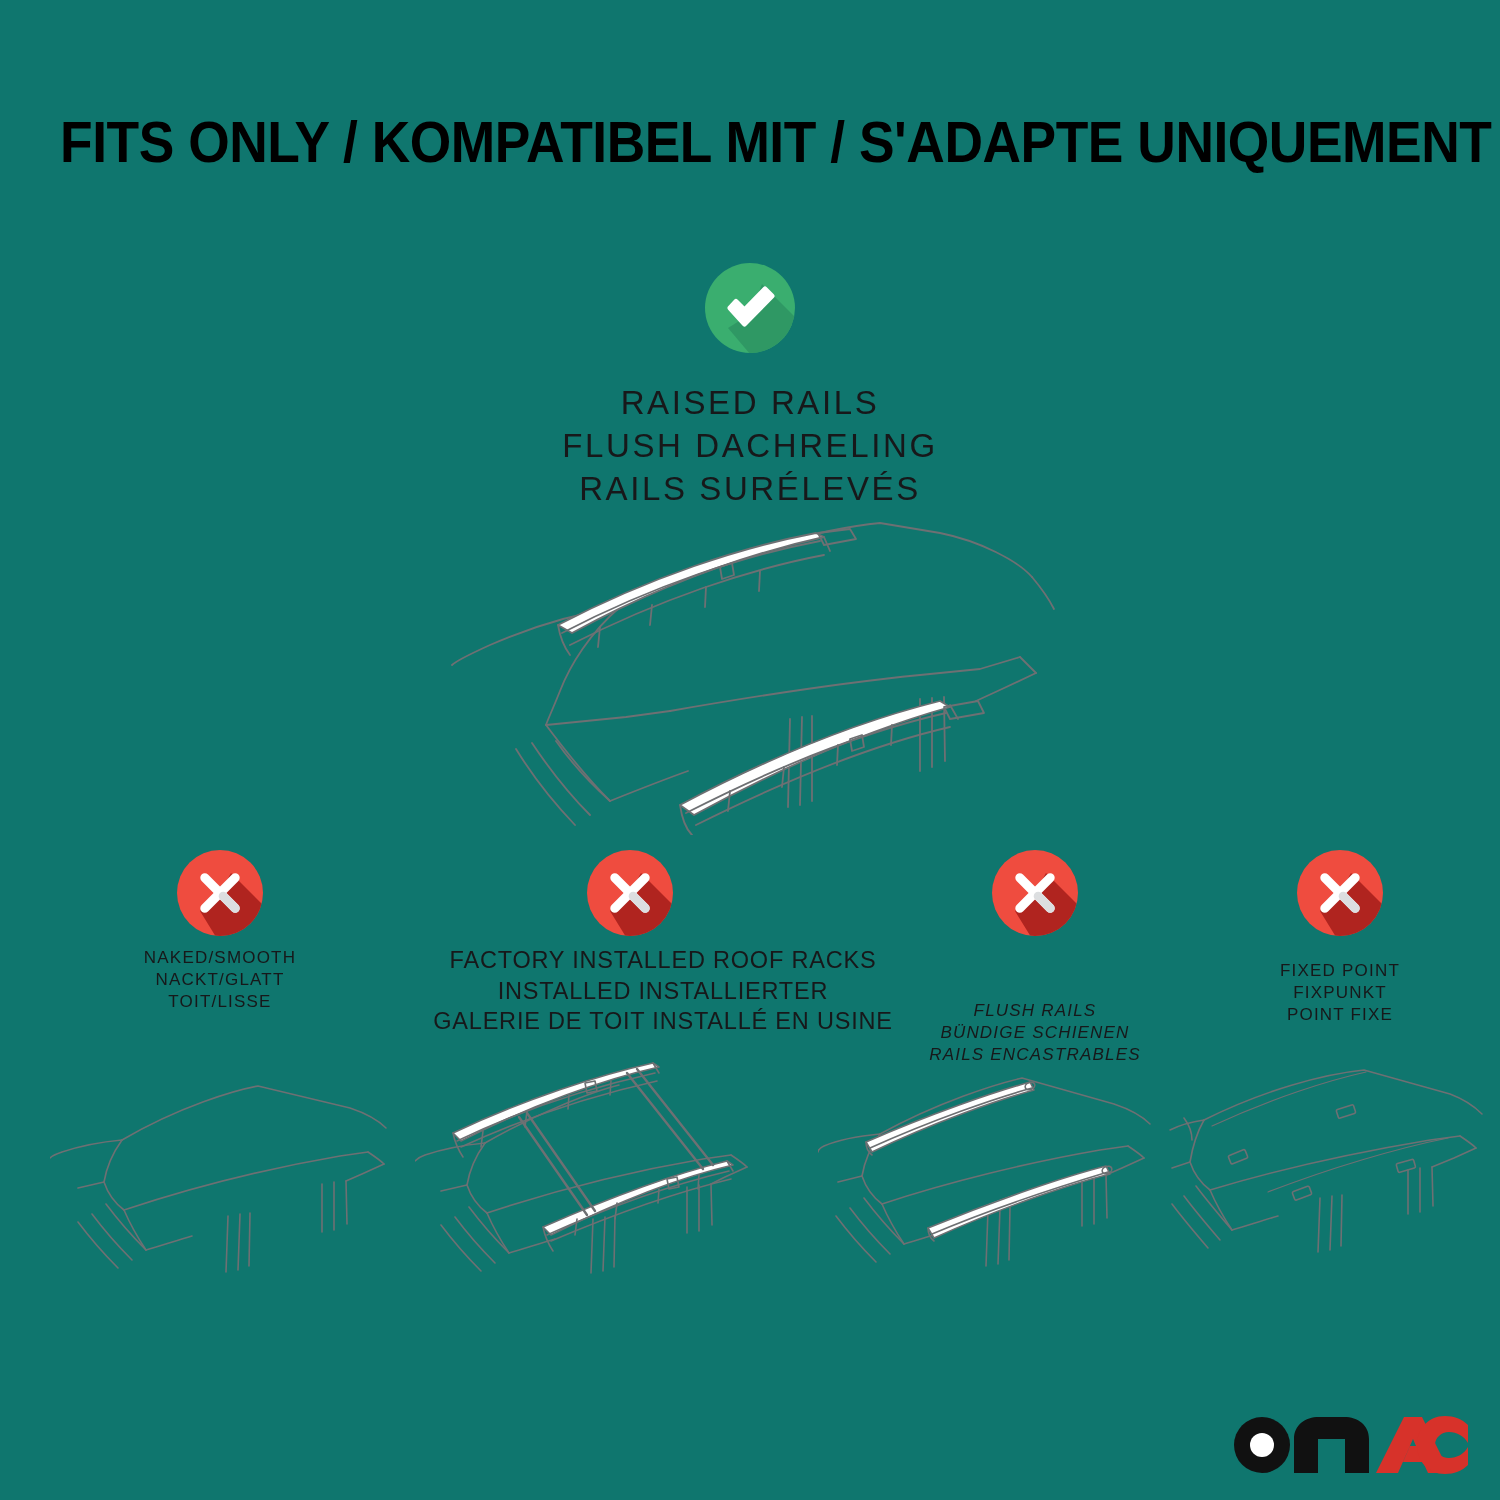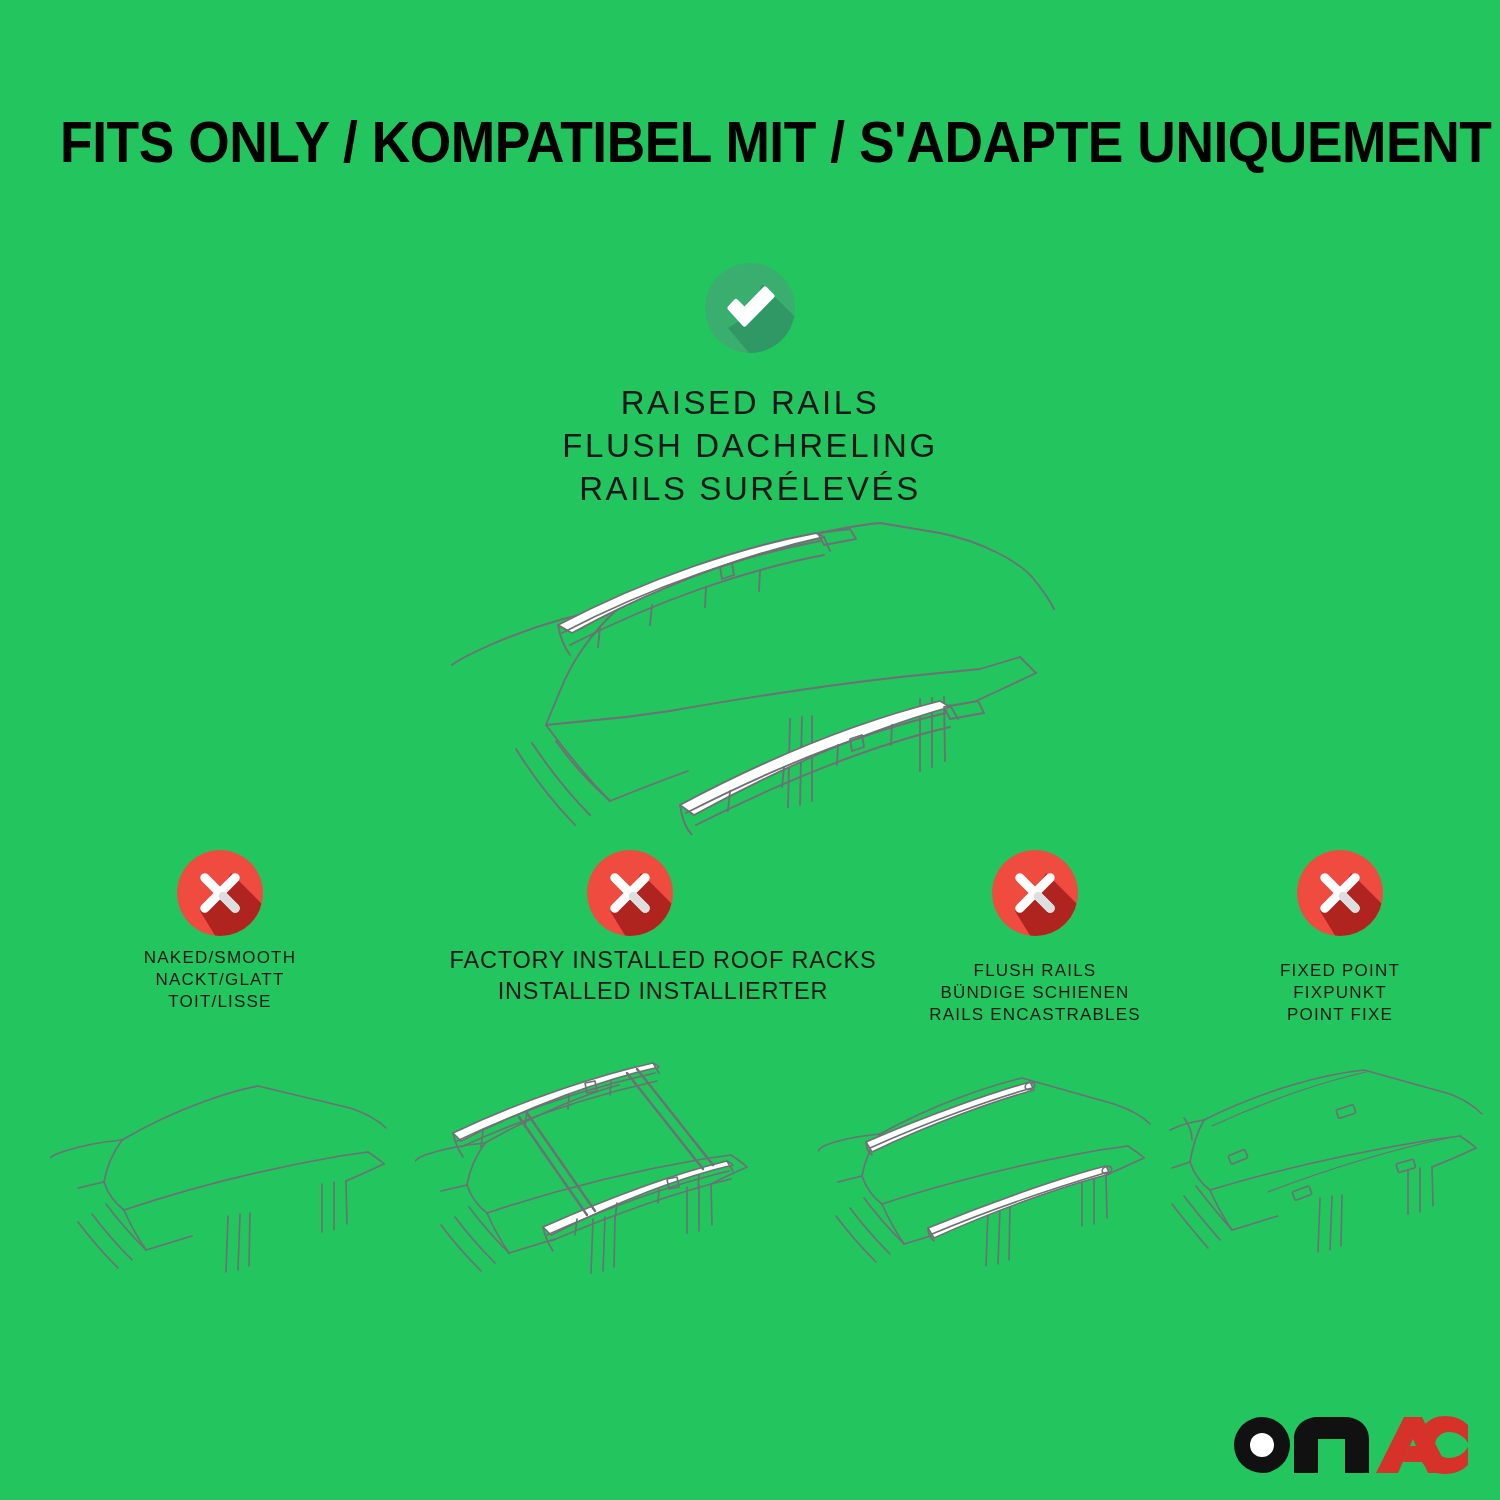--- a/index.html
+++ b/index.html
@@ -4,21 +4,21 @@
 <style>
   html, body {
     margin: 0;
     padding: 0;
     background: #ffffff;
   }
   #page {
     position: relative;
     width: 1500px;
     height: 1500px;
-    background: #22c55e;
+    background: #0f766e;
     font-family: "Liberation Sans", sans-serif;
     overflow: hidden;
   }
 
   
   .title {
     position: absolute;
     left: 0;
     top: 108px;
     width: 1500px;
@@ -222,20 +222,21 @@
         <rect x="39.5" y="18" width="9" height="52" rx="4.5" fill="#FFFFFF" transform="rotate(45 44 44)"></rect>
         <rect x="39.5" y="18" width="9" height="52" rx="4.5" fill="#FFFFFF" transform="rotate(-45 44 44)"></rect>
         <rect x="39.5" y="44" width="9" height="26" rx="4.5" fill="#DCDEE0" transform="rotate(-45 44 44)"></rect>
       </g>
     </svg>
   </div>
 
   <div class="caption caption-bad small" style="left:395px; top:945px; width:470px;">
     <span class="line">FACTORY INSTALLED ROOF RACKS</span>
     <span class="line">INSTALLED INSTALLIERTER</span>
+    <span class="line">GALERIE DE TOIT INSTALLÉ EN USINE</span>
   </div>
 
   <div class="roof" style="left:415px; top:1055px; width:380px; height:230px;">
     <svg width="380" height="230" viewBox="0 0 380 230" fill="none" stroke="#6E7073" stroke-width="1.6" stroke-linecap="round" stroke-linejoin="round">
 
       <path d="M70 88 C 126 56, 180 36, 204 30"></path>
       <path d="M70 88 C 60 102, 54 118, 52 130"></path>
       <path d="M52 130 C 56 142, 64 152, 72 158"></path>
       <path d="M72 158 C 138 136, 218 116, 288 104 L 316 100"></path>
       <path d="M316 100 C 322 104, 328 108, 332 112"></path>
@@ -296,21 +297,21 @@
         <polygon points="55,24 88,57 88,88 40,88 24,62 44,44" fill="#A8201C" opacity="0.9"></polygon>
       </g>
       <g>
         <rect x="39.5" y="18" width="9" height="52" rx="4.5" fill="#FFFFFF" transform="rotate(45 44 44)"></rect>
         <rect x="39.5" y="18" width="9" height="52" rx="4.5" fill="#FFFFFF" transform="rotate(-45 44 44)"></rect>
         <rect x="39.5" y="44" width="9" height="26" rx="4.5" fill="#DCDEE0" transform="rotate(-45 44 44)"></rect>
       </g>
     </svg>
   </div>
 
-  <div class="caption caption-bad" style="left:855px; top:960px; width:360px;">
+  <div class="caption caption-bad" style="left:855px; top:1000px; width:360px;font-style:italic;">
     <span class="line">FLUSH RAILS</span>
     <span class="line">BÜNDIGE SCHIENEN</span>
     <span class="line">RAILS ENCASTRABLES</span>
   </div>
 
   <div class="roof" style="left:818px; top:1060px; width:375px; height:225px;">
     <svg width="375" height="225" viewBox="0 0 375 225" fill="none" stroke="#6E7073" stroke-width="1.6" stroke-linecap="round" stroke-linejoin="round">
       <path d="M62 74 C 120 42, 178 24, 204 18 L 296 44 C 314 50, 326 58, 332 64"></path>
       <path d="M62 74 C 52 88, 46 104, 44 116"></path>
       <path d="M44 116 C 48 128, 56 138, 64 144"></path>

